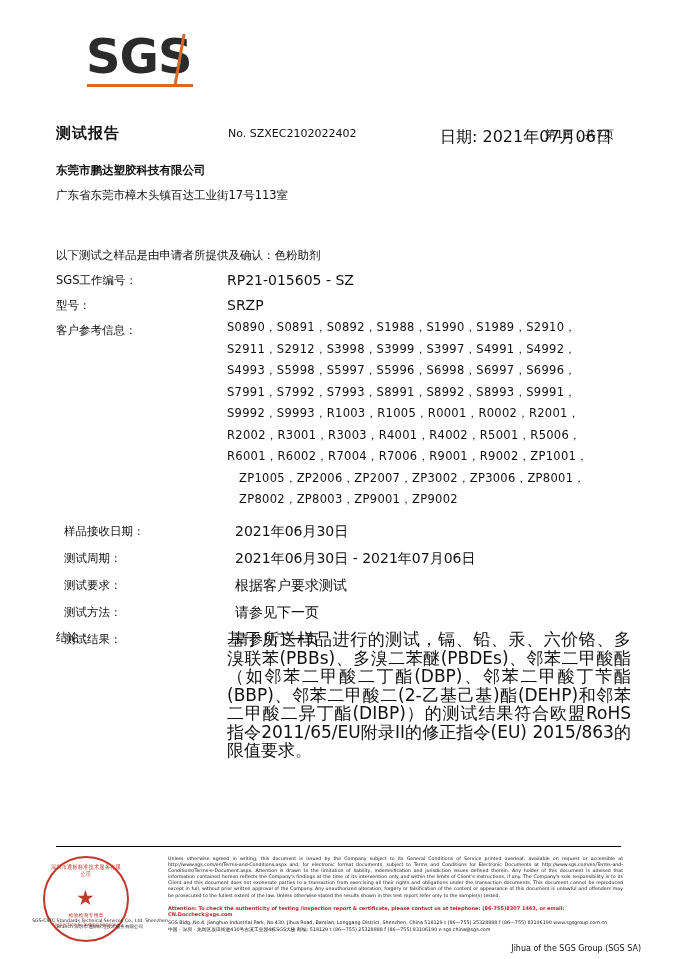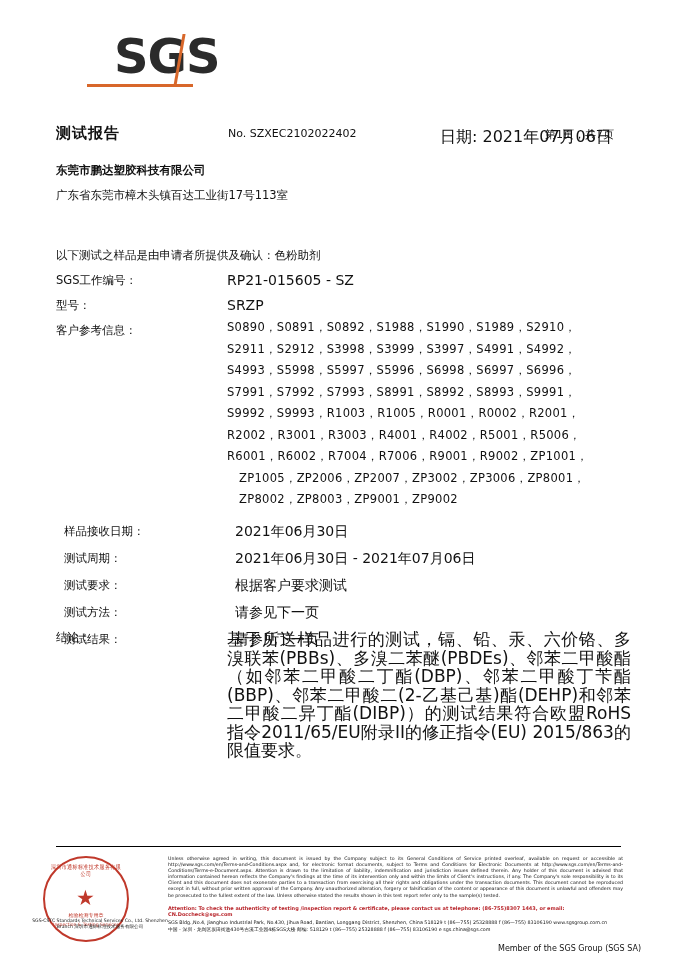--- a/index.html
+++ b/index.html
@@ -27,21 +27,20 @@
     width: 110px;
     height: 66px;
   }
   .sgs-logo-text {
     font-family: "DejaVu Sans", "Liberation Sans", sans-serif;
     font-weight: bold;
     font-size: 48px;
     letter-spacing: -1px;
     color: #2b2b2b;
     line-height: 56px;
-    margin-left: 28px;
   }
   .sgs-logo-bar {
     position: absolute;
     left: 1px;
     top: 56px;
     width: 106px;
     height: 3px;
     background: #d8672a;
   }
   .sgs-logo-slash {
@@ -388,15 +387,15 @@
   <div class="footer-left-label">SGS-CSTC Standards Technical Services Co., Ltd.
 Shenzhen Branch 深圳市通标标准技术服务有限公司</div>
 
   <div class="footer-legal">Unless otherwise agreed in writing, this document is issued by the Company subject to its General Conditions of Service printed overleaf, available on request or accessible at http://www.sgs.com/en/Terms-and-Conditions.aspx and, for electronic format documents, subject to Terms and Conditions for Electronic Documents at http://www.sgs.com/en/Terms-and-Conditions/Terms-e-Document.aspx. Attention is drawn to the limitation of liability, indemnification and jurisdiction issues defined therein. Any holder of this document is advised that information contained hereon reflects the Company's findings at the time of its intervention only and within the limits of Client's instructions, if any. The Company's sole responsibility is to its Client and this document does not exonerate parties to a transaction from exercising all their rights and obligations under the transaction documents. This document cannot be reproduced except in full, without prior written approval of the Company. Any unauthorized alteration, forgery or falsification of the content or appearance of this document is unlawful and offenders may be prosecuted to the fullest extent of the law. Unless otherwise stated the results shown in this test report refer only to the sample(s) tested.</div>
   <div class="footer-attention">Attention: To check the authenticity of testing /inspection report &amp; certificate, please contact us at telephone: (86-755)8307 1443, or email: CN.Doccheck@sgs.com</div>
   <div class="footer-addr">
     <span class="row">SGS Bldg.,No.4, Jianghuo Industrial Park, No.430, Jihua Road, Bantian, Longgang District, Shenzhen, China  518129    t (86—755) 25328888    f (86—755) 83106190    www.sgsgroup.com.cn</span>
     <span class="row">中国・深圳・龙岗区坂田街道430号吉溪工业园4栋SGS大楼                    邮编: 518129    t (86—755) 25328888    f (86—755) 83106190    e sgs.china@sgs.com</span>
   </div>
 
-  <div class="footer-member">Member of the SGS Group (SGS SA)</div>
+  <div class="footer-member">Jihua of the SGS Group (SGS SA)</div>
 
 </div>
 
 </body></html>

